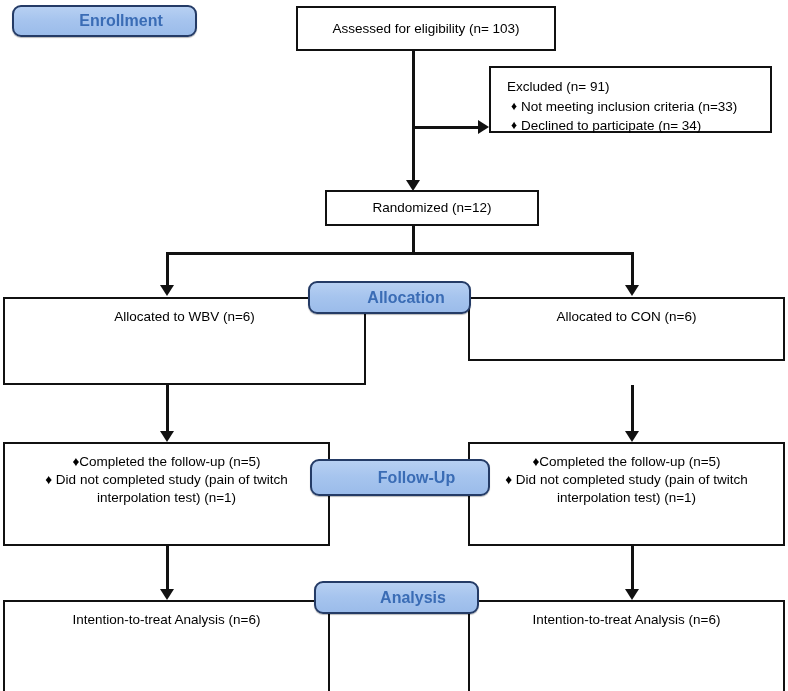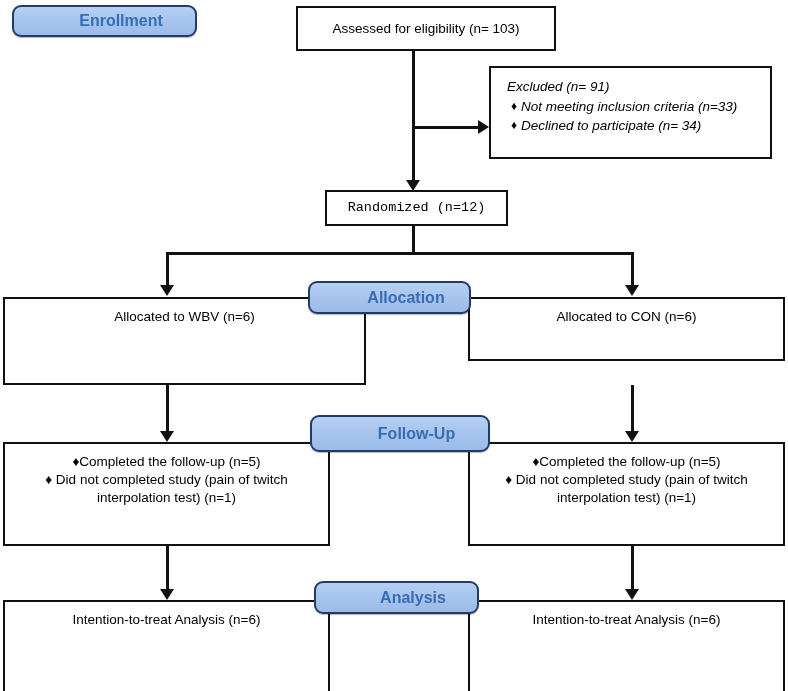--- a/index.html
+++ b/index.html
@@ -108,37 +108,37 @@
 
   <div class="box center" style="left:296px; top:6px; width:260px; height:45px;">
     <div class="inner">Assessed for eligibility (n= 103)</div>
   </div>
 
   <div class="vline" style="left:412px; top:51px; height:133px;"></div>
 
   <div class="hline" style="left:412px; top:126px; width:68px;"></div>
   <div class="arrow-right" style="left:478px; top:120px;"></div>
 
-  <div class="box listbox" style="left:489px; top:66px; width:283px; height:93px;font-style:italic;">
+  <div class="box listbox" style="left:489px; top:66px; width:283px; height:67px;">
     <div class="inner">
       <p class="lst-head">Excluded  (n= 91)</p>
       <p class="lst-item">
         <span class="bullet">♦</span>
         <span>Not meeting inclusion criteria (n=33)</span>
       </p>
       <p class="lst-item">
         <span class="bullet">♦</span>
         <span>Declined to participate (n= 34)</span>
       </p>
     </div>
   </div>
 
   <div class="arrow-down" style="left:406px; top:180px;"></div>
 
-  <div class="box center" style="left:325px; top:190px; width:183px; height:36px;font-family:Liberation Mono, monospace;">
+  <div class="box center" style="left:325px; top:190px; width:214px; height:36px;">
     <div class="inner">Randomized (n=12)</div>
   </div>
 
   <div class="vline" style="left:412px; top:226px; height:28px;"></div>
   <div class="hline" style="left:166px; top:252px; width:468px;"></div>
   <div class="vline" style="left:166px; top:252px; height:34px;"></div>
   <div class="vline" style="left:631px; top:252px; height:34px;"></div>
   <div class="arrow-down" style="left:160px; top:285px;"></div>
   <div class="arrow-down" style="left:625px; top:285px;"></div>
 
@@ -166,21 +166,21 @@
     </div>
   </div>
   <div class="box toptext" style="left:468px; top:442px; width:317px; height:104px;">
     <div class="inner">
       <p class="fu-line">♦Completed the follow-up (n=5)</p>
       <p class="fu-line">♦ Did not completed study (pain of twitch</p>
       <p class="fu-line">interpolation test) (n=1)</p>
     </div>
   </div>
 
-  <div class="banner" style="left:310px; top:415px; width:180px; height:37px;">
+  <div class="banner" style="left:310px; top:459px; width:180px; height:37px;">
     <span>Follow-Up</span>
   </div>
 
   <div class="vline" style="left:166px; top:546px; height:44px;"></div>
   <div class="arrow-down" style="left:160px; top:589px;"></div>
   <div class="vline" style="left:631px; top:546px; height:44px;"></div>
   <div class="arrow-down" style="left:625px; top:589px;"></div>
 
   <div class="box toptext" style="left:3px; top:600px; width:327px; height:95px;">
     <div class="inner">Intention-to-treat Analysis (n=6)</div>

